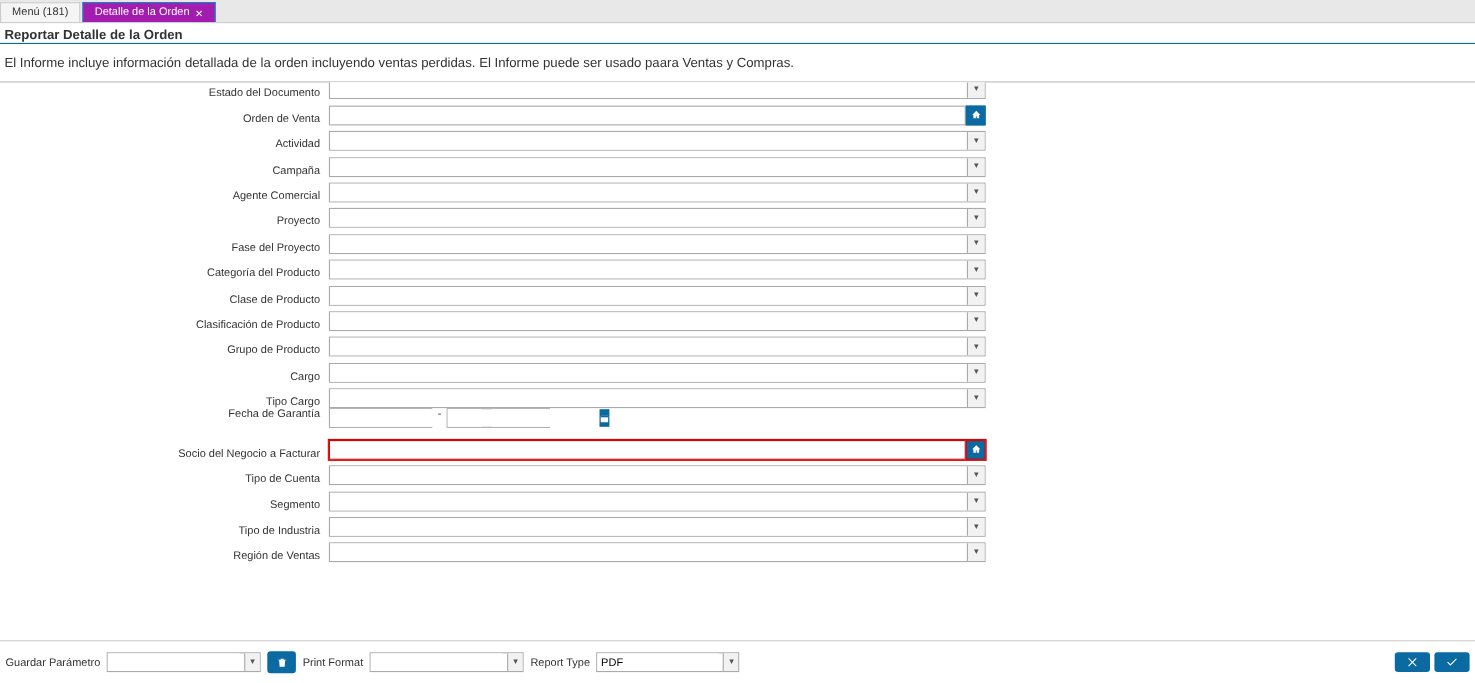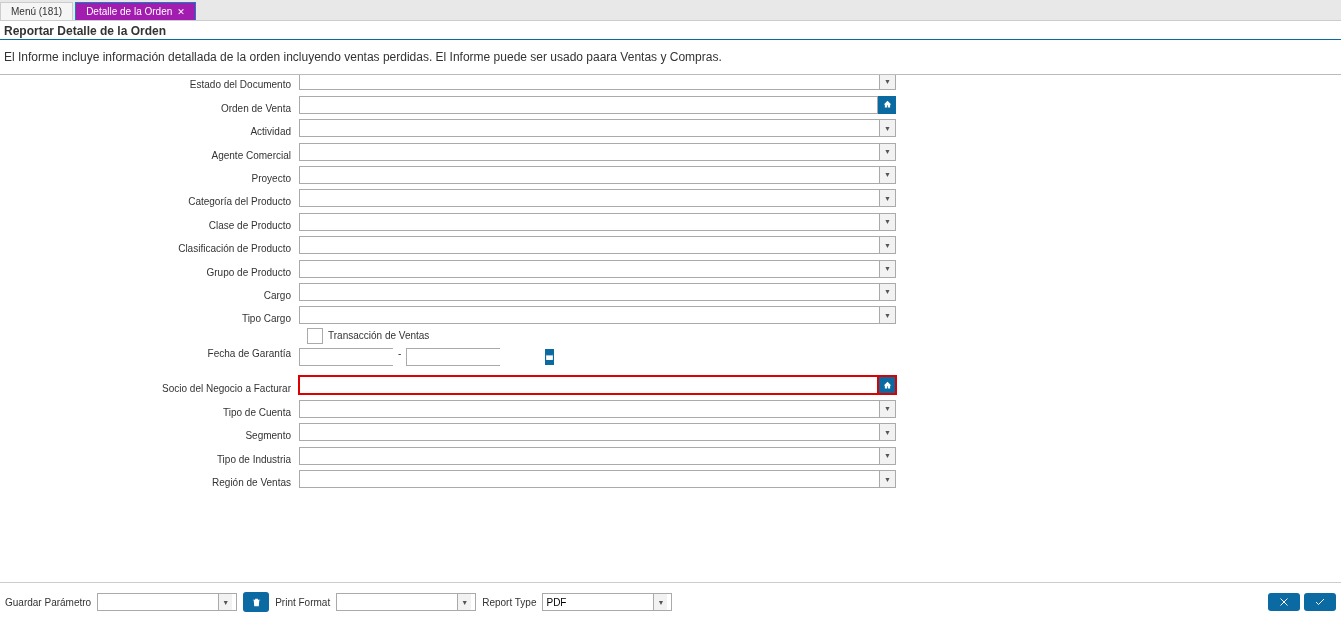--- a/index.html
+++ b/index.html
@@ -37,21 +37,21 @@
 
 .date-range-row { display: flex; align-items: flex-start; height: 23.4px; }
 .date-input-wrap { width: 94px; height: 18px; border: 1px solid #aaa; display: flex; }
 .date-input { flex: 1; border: none; outline: none; padding: 0 3px; font-size: 10px; }
 .date-btn { width: 16px; background: #0a6aa1; display: flex; align-items: center; justify-content: center; cursor: pointer; }
 .date-btn svg { width: 9px; height: 9px; fill: #fff; }
 .date-sep { padding: 0 5px; font-size: 10px; }
 
 .bottom-bar { position: fixed; bottom: 0; left: 0; right: 0; height: 39px; background: #fff; border-top: 1px solid #ccc; display: flex; align-items: center; padding: 0 5px; gap: 6px; }
 .bottom-label { font-size: 10px; }
-.bottom-combo { height: 18px; border: 1px solid #aaa; display: flex; background: #fff; }
+.bottom-combo { height: 18px; border: 1px solid #aaa; display: flex; background: #fff; justify-content: space-between; }
 .bottom-combo-input { border: none; outline: none; padding: 0 3px; font-size: 10px; }
 .bottom-combo-btn { width: 14px; border-left: 1px solid #aaa; background: #f2f2f2; display: flex; align-items: center; justify-content: center; cursor: pointer; font-size: 7px; color: #555; }
 
 .trash-btn { width: 26px; height: 20px; background: #0a6aa1; border-radius: 3px; display: flex; align-items: center; justify-content: center; cursor: pointer; }
 .trash-btn svg { width: 11px; height: 11px; fill: #fff; }
 
 .action-btns { margin-left: auto; display: flex; gap: 4px; }
 .action-btn { width: 32px; height: 18px; background: #0a6aa1; border-radius: 3px; display: flex; align-items: center; justify-content: center; cursor: pointer; }
 .action-btn svg { width: 12px; height: 12px; stroke: #fff; fill: none; stroke-width: 2; }
 
@@ -99,37 +99,51 @@
   </div>
 
   <div class="form-row">
     <div class="form-label">Actividad</div>
     <div class="combo-wrap">
       <input class="combo-input" style="">
       <div class="combo-btn">▼</div>
     </div>
   </div>
 
+  <div class="form-row">
+    <div class="form-label">Campaña</div>
+    <div class="combo-wrap">
+      <input class="combo-input" style="">
+      <div class="combo-btn">▼</div>
+    </div>
+  </div>
 
   <div class="form-row">
     <div class="form-label">Agente Comercial</div>
     <div class="combo-wrap">
       <input class="combo-input" style="">
       <div class="combo-btn">▼</div>
     </div>
   </div>
 
   <div class="form-row">
     <div class="form-label">Proyecto</div>
     <div class="combo-wrap">
       <input class="combo-input" style="">
       <div class="combo-btn">▼</div>
     </div>
   </div>
 
+  <div class="form-row">
+    <div class="form-label">Fase del Proyecto</div>
+    <div class="combo-wrap">
+      <input class="combo-input" style="">
+      <div class="combo-btn">▼</div>
+    </div>
+  </div>
 
 
   <div class="form-row">
     <div class="form-label">Categoría del Producto</div>
     <div class="combo-wrap">
       <input class="combo-input" style="">
       <div class="combo-btn">▼</div>
     </div>
   </div>
 
@@ -166,25 +180,20 @@
   </div>
 
   <div class="form-row">
     <div class="form-label">Tipo Cargo</div>
     <div class="combo-wrap">
       <input class="combo-input" style="">
       <div class="combo-btn">▼</div>
     </div>
   </div>
 
-  <div class="checkbox-row">
-    <div class="checkbox-label-spacer"></div>
-    <div class="checkbox-ctrl"></div>
-    <div class="checkbox-text">Transacción de Ventas</div>
-  </div>
 
   <div class="date-range-row">
     <div class="form-label">Fecha de Garantía</div>
     <div class="date-input-wrap">
       <input class="date-input" style="">
       <div class="date-btn">
         <svg viewBox="0 0 24 24">
             <rect x="3" y="5" width="18" height="16" rx="1" fill="#fff"></rect>
             <rect x="3" y="5" width="18" height="4" fill="#0a6aa1"></rect>
           </svg>

